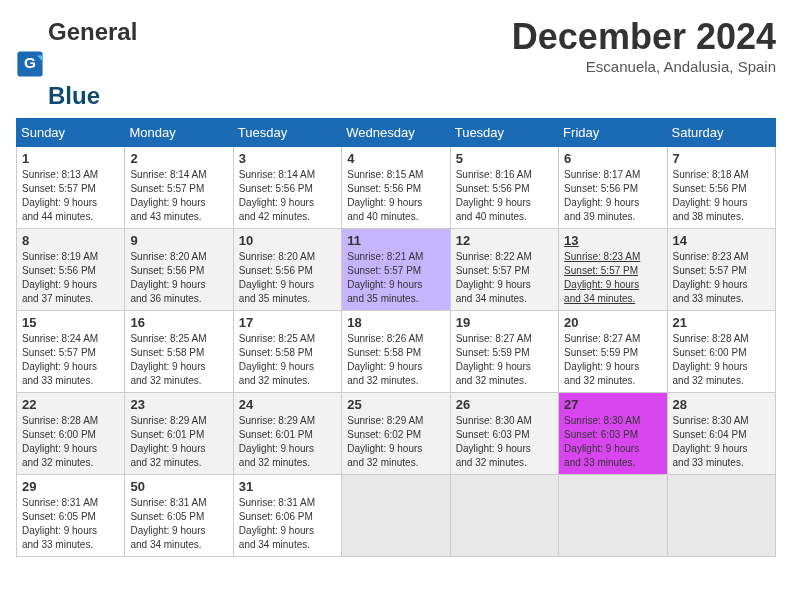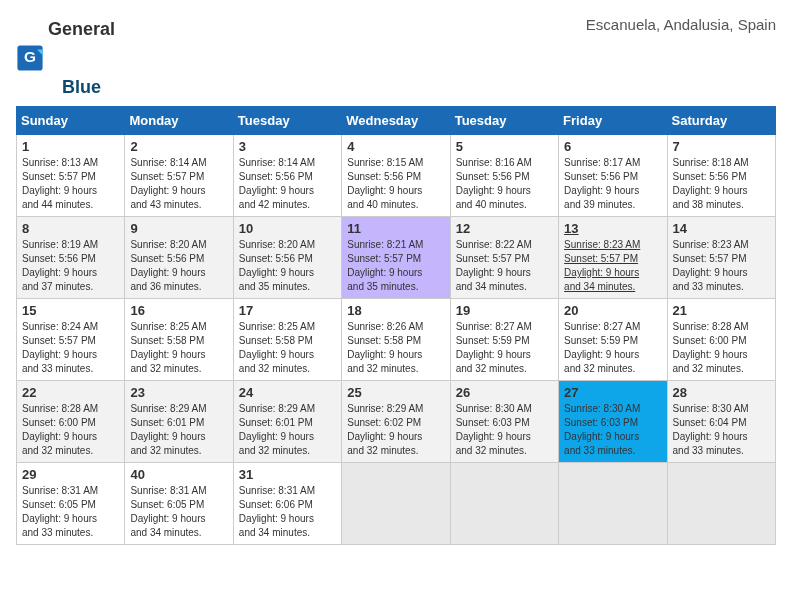--- a/index.html
+++ b/index.html
@@ -17,24 +17,23 @@
       margin-bottom: 10px;
     }
     .logo {
       display: flex;
       align-items: center;
       margin-top: 4px;
     }
     .logo-text {
       display: flex;
       flex-direction: column;
-      font-size: 18px;
+      font-size: 24px;
       font-weight: bold;
       line-height: 1;
-      text-align: center;
     }
     .logo-general { color: #333; }
     .logo-blue { color: #0c4a6e; margin-top: 40px; }
     .logo-icon {
       width: 28px;
       height: 28px;
       margin-right: 4px;
     }
     .title-block {
       text-align: right;
@@ -50,21 +49,21 @@
     }
     .calendar {
       width: 100%;
       border-collapse: collapse;
       border: 1px solid #ccc;
     }
     .calendar th {
       background: #1a6ab5;
       color: #fff;
       font-size: 13px;
-      font-weight: bold;
+      font-weight: normal;
       padding: 6px 4px;
       text-align: left;
       border: 1px solid #1a6ab5;
     }
     .calendar td {
       vertical-align: top;
       border: 1px solid #ccc;
       padding: 4px 5px;
       width: 107px;
       min-height: 80px;
@@ -99,20 +98,21 @@
       <rect x="2" y="2" width="36" height="36" rx="4" fill="#1a6ab5"></rect>
       <text x="20" y="26" text-anchor="middle" fill="white" font-size="22" font-weight="bold" font-family="Arial">G</text>
       <polygon points="30,8 38,8 38,16" fill="#4fc3f7"></polygon>
     </svg>
     <div class="logo-text">
       <span class="logo-general">General</span>
       <span class="logo-blue">Blue</span>
     </div>
   </div>
   <div class="title-block">
+    <div class="month-title">December 2024</div>
     <div class="location">Escanuela, Andalusia, Spain</div>
   </div>
 </div>
 
 <table class="calendar">
   <thead>
     <tr>
       <th>Sunday</th>
       <th>Monday</th>
       <th>Tuesday</th>
@@ -305,21 +305,21 @@
 Daylight: 9 hours
 and 32 minutes.</div>
         </td>
         <td style="background: rgb(242, 242, 242);">
           <span class="day-num">26</span>
           <div class="day-info" style="white-space: pre-line;">Sunrise: 8:30 AM
 Sunset: 6:03 PM
 Daylight: 9 hours
 and 32 minutes.</div>
         </td>
-        <td style="background: #0ea5e9;">
+        <td style="background: #d946ef;">
           <span class="day-num">27</span>
           <div class="day-info" style="white-space: pre-line;">Sunrise: 8:30 AM
 Sunset: 6:03 PM
 Daylight: 9 hours
 and 33 minutes.</div>
         </td>
         <td style="background: rgb(242, 242, 242);">
           <span class="day-num">28</span>
           <div class="day-info" style="white-space: pre-line;">Sunrise: 8:30 AM
 Sunset: 6:04 PM
@@ -329,21 +329,21 @@
       </tr>
       <tr>
         <td>
           <span class="day-num">29</span>
           <div class="day-info" style="white-space: pre-line;">Sunrise: 8:31 AM
 Sunset: 6:05 PM
 Daylight: 9 hours
 and 33 minutes.</div>
         </td>
         <td>
-          <span class="day-num">40</span>
+          <span class="day-num">50</span>
           <div class="day-info" style="white-space: pre-line;">Sunrise: 8:31 AM
 Sunset: 6:05 PM
 Daylight: 9 hours
 and 34 minutes.</div>
         </td>
         <td>
           <span class="day-num">31</span>
           <div class="day-info" style="white-space: pre-line;">Sunrise: 8:31 AM
 Sunset: 6:06 PM
 Daylight: 9 hours

